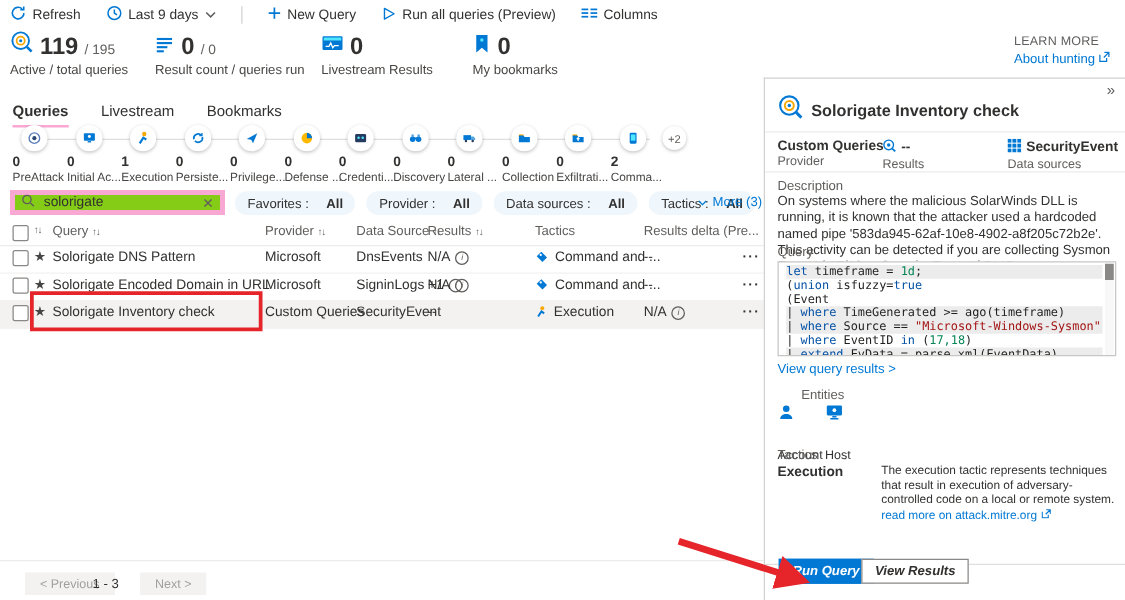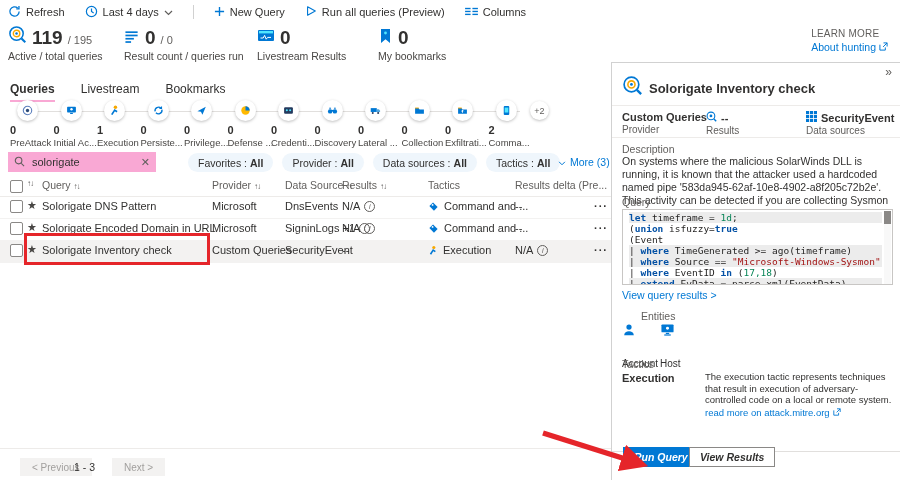--- a/index.html
+++ b/index.html
@@ -32,27 +32,27 @@
   .chain-line{position:absolute;left:10px;top:11px;width:500px;height:1px;background:#e1dfdd;}
   .chain-item{position:absolute;top:0;width:43px;cursor:pointer;}
   .chain-circle{width:21px;height:21px;border-radius:50%;background:#fff;margin-left:7px;
                 box-shadow:0 1px 3px rgba(0,0,0,.25);display:flex;align-items:center;justify-content:center;}
   .chain-count{font-size:11px;font-weight:bold;margin-top:3px;color:#323130;}
   .chain-label{font-size:9.5px;color:#484644;margin-top:1px;white-space:nowrap;}
   .chain-more{position:absolute;left:520px;top:1px;width:19px;height:19px;border-radius:50%;background:#fff;
               box-shadow:0 1px 3px rgba(0,0,0,.25);font-size:9px;color:#605e5c;display:flex;align-items:center;justify-content:center;cursor:pointer;}
 
   
-  .searchbox{position:absolute;left:8px;top:152px;width:148px;height:20px;border:1px solid #f9a8d4;background:#f9a8d4;
+  .searchbox{position:absolute;left:8px;top:152px;width:172px;height:20px;border:4px solid #f9a8d4;background:#84cc16;
              display:flex;align-items:center;padding:0 5px;gap:5px;box-sizing:border-box;}
   .searchbox input{border:none;outline:none;flex:1;font-size:11px;font-family:inherit;color:#323130;min-width:0;background:transparent;}
   .clear-x{color:#605e5c;font-size:11px;cursor:pointer;}
   .pills{position:absolute;left:188px;top:153px;display:flex;gap:9px;}
   .pill{height:19px;border-radius:10px;background:#eff6fc;font-size:10.5px;color:#323130;display:flex;align-items:center;padding:0 10px;cursor:pointer;white-space:nowrap;}
-  .pill b{margin-left:3px;}
+  .pill b{margin-left:14px;}
   .more-link{position:absolute;left:558px;top:156px;color:#0078d4;font-size:10.5px;display:flex;align-items:center;gap:4px;cursor:pointer;}
 
   
   .t-header{position:absolute;left:0;top:176px;width:612px;height:20px;border-bottom:1px solid #edebe9;font-size:10.5px;color:#605e5c;}
   .t-row{position:absolute;left:0;width:612px;height:22px;font-size:11px;border-bottom:1px solid #f3f2f1;cursor:pointer;}
   .t-row.selected{background:#f3f2f1;}
   .cell,.hcell{position:absolute;top:4px;white-space:nowrap;}
   .hcell{top:3px;}
   .c-check{left:10px;top:4px;}
   .c-star{left:27px;top:3px;}
@@ -85,21 +85,21 @@
   .meta-col{position:absolute;top:48px;}
   .meta-val{font-size:11px;font-weight:bold;color:#323130;display:flex;align-items:center;gap:4px;white-space:nowrap;}
   .meta-label{font-size:10px;color:#605e5c;margin-top:1px;}
   .sec-label{position:absolute;left:10px;font-size:10.5px;color:#605e5c;}
   .desc-text{position:absolute;left:10px;top:92px;width:272px;font-size:10.5px;line-height:13px;color:#323130;}
   .codebox{position:absolute;left:10px;top:146px;width:271px;height:76px;border:1px solid #c8c6c4;background:#fff;
            font-family:"DejaVu Sans Mono","Liberation Mono",monospace;font-size:9.5px;line-height:11px;
            overflow:hidden;padding:2px 10px 0 6px;box-sizing:border-box;}
   .code-line{white-space:pre;color:#201f1e;}
   .code-line.hl{background:#ececec;}
-  .tk-k{color:#0451a5;font-weight:bold;}
+  .tk-k{color:#0451a5;}
   .tk-s{color:#a31515;}
   .tk-n{color:#098658;}
   .tk-p{color:#201f1e;}
   .code-sb{position:absolute;right:1px;top:1px;width:7px;height:74px;background:#f8f8f8;}
   .code-thumb{position:absolute;right:0;top:0;width:7px;height:13px;background:#8a8886;}
   .view-link{position:absolute;left:10px;top:226px;font-size:10.5px;color:#0078d4;cursor:pointer;}
   .entity{position:absolute;top:260px;width:36px;text-align:left;cursor:default;}
   .entity-label{font-size:10px;color:#323130;margin-top:17px;}
   .tactic-name{position:absolute;left:10px;top:309px;font-size:11px;font-weight:bold;color:#323130;}
   .tactic-desc{position:absolute;left:93px;top:308px;width:188px;font-size:9.5px;line-height:11.5px;color:#323130;}
@@ -124,21 +124,21 @@
             <path d="M12 7a5 5 0 1 1-1.6-3.7" fill="none" stroke="#0078d4" stroke-width="1.4"></path>
             <path d="M11.8 1.2v2.9H8.9" fill="none" stroke="#0078d4" stroke-width="1.4"></path>
           </svg></span>
       <span>Refresh</span>
     </div>
     <div class="cmd-item">
       <span><svg width="13" height="13" viewBox="0 0 14 14">
             <circle cx="7" cy="7" r="5.5" fill="none" stroke="#0078d4" stroke-width="1.3"></circle>
             <path d="M7 3.8V7l2.3 1.6" fill="none" stroke="#0078d4" stroke-width="1.3"></path>
           </svg></span>
-      <span>Last 4 days</span>
+      <span>Last 9 days</span>
       <span><svg width="9" height="6" viewBox="0 0 9 6">
             <path d="M1 1l3.5 3.5L8 1" fill="none" stroke="#605e5c" stroke-width="1.2"></path>
           </svg></span>
     </div>
     <div class="cmd-divider"></div>
     <div class="cmd-item">
       <span><svg width="11" height="11" viewBox="0 0 12 12">
             <path d="M6 1v10M1 6h10" stroke="#0078d4" stroke-width="1.5"></path>
           </svg></span>
       <span>New Query</span>

